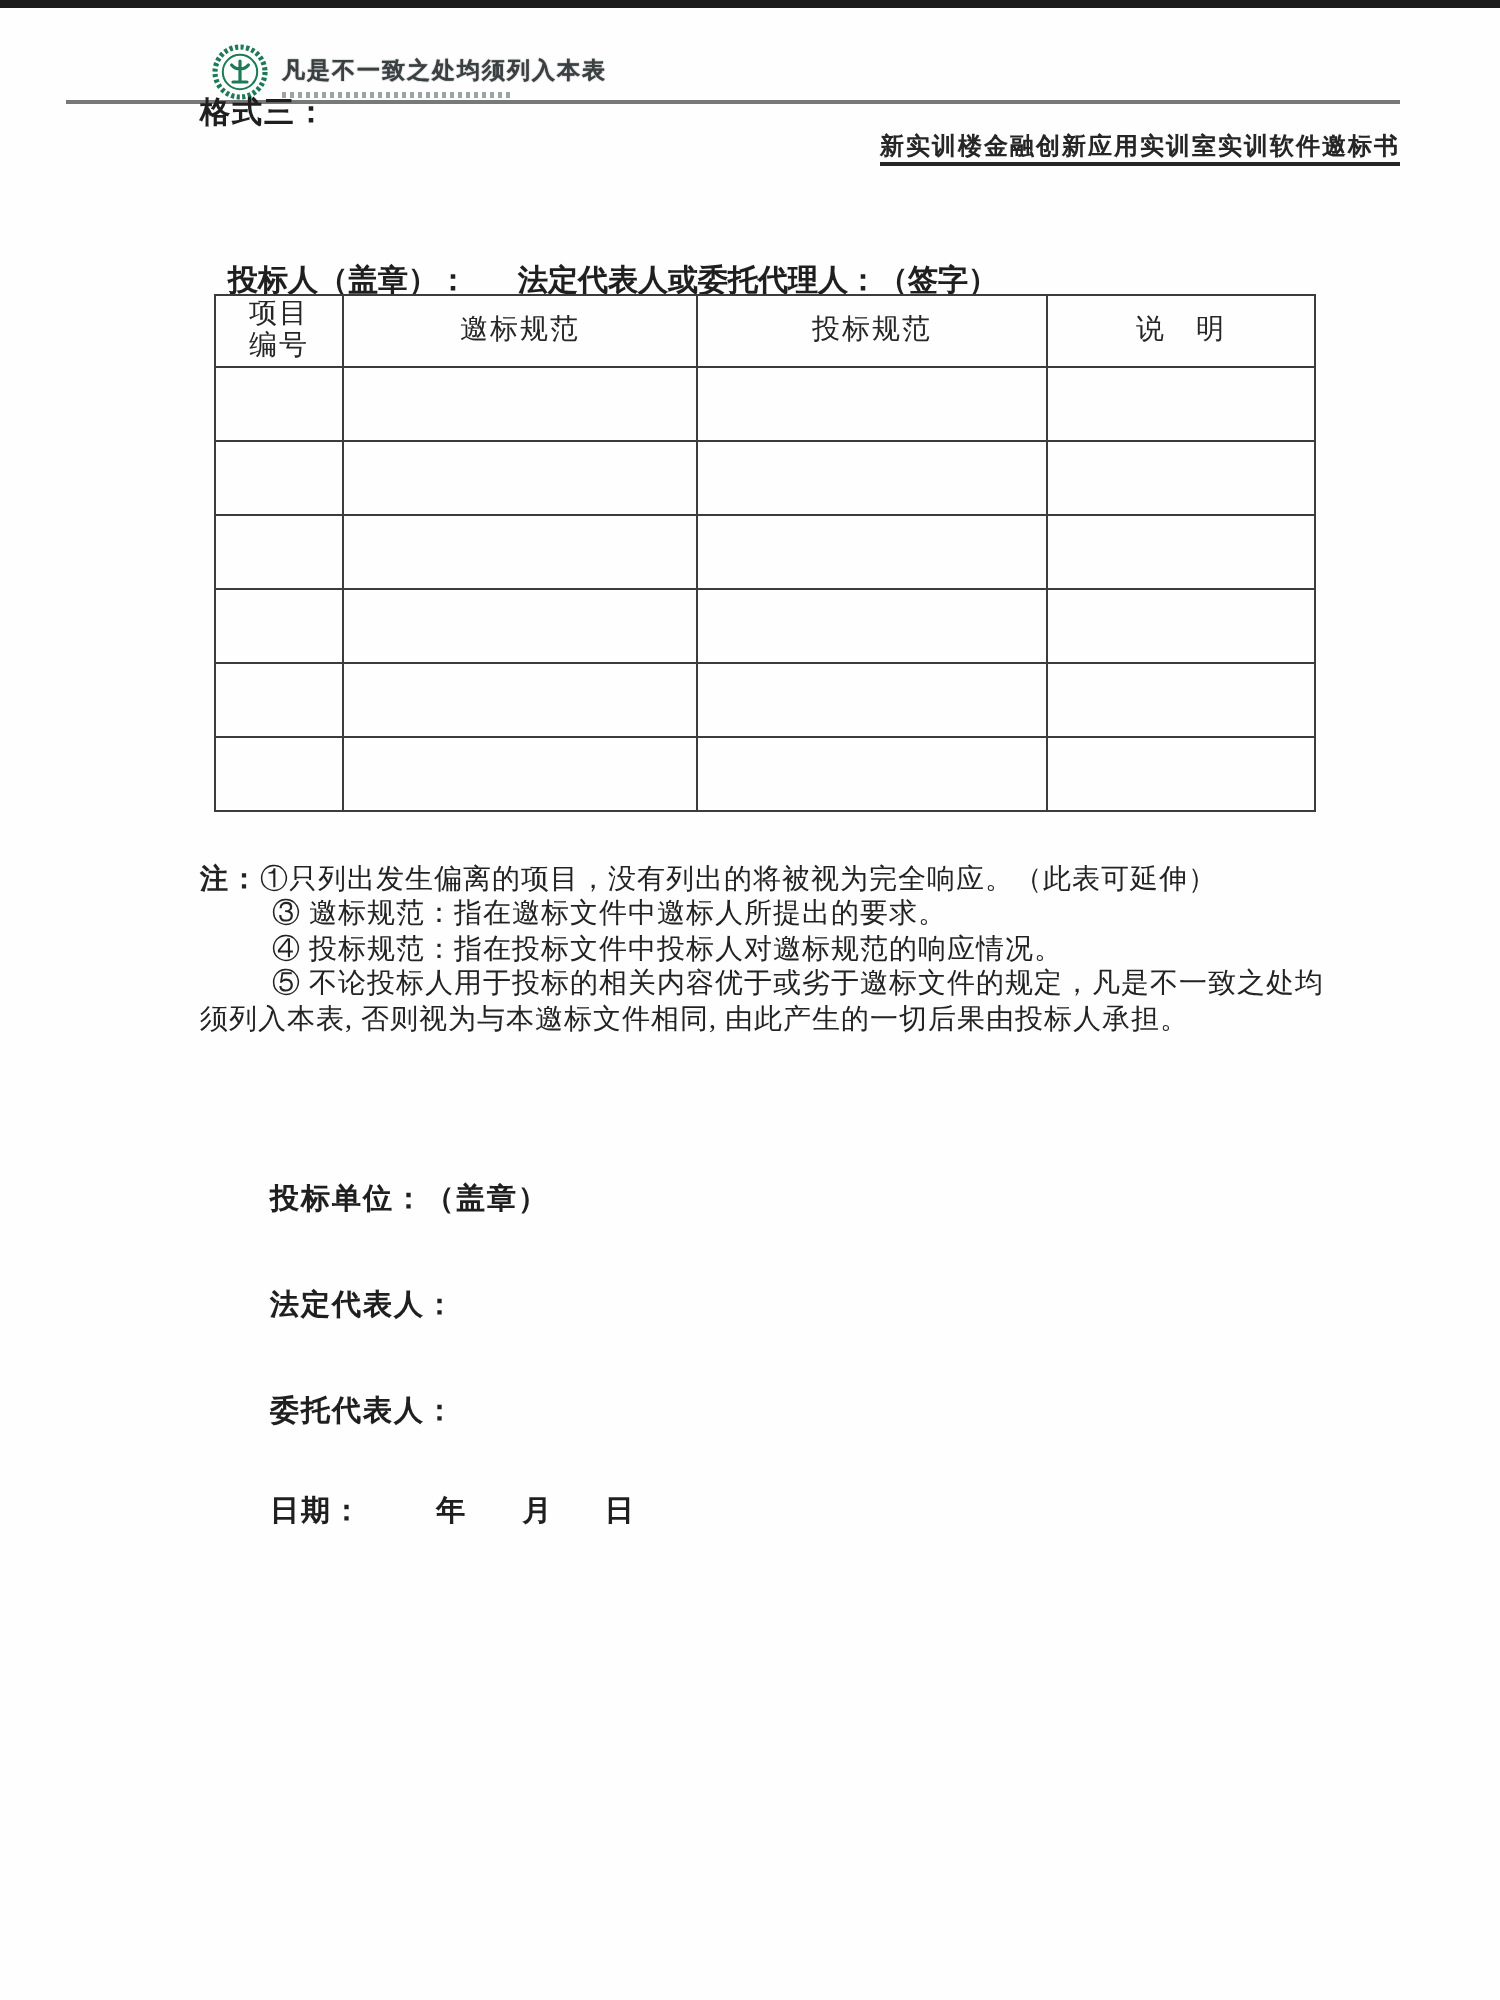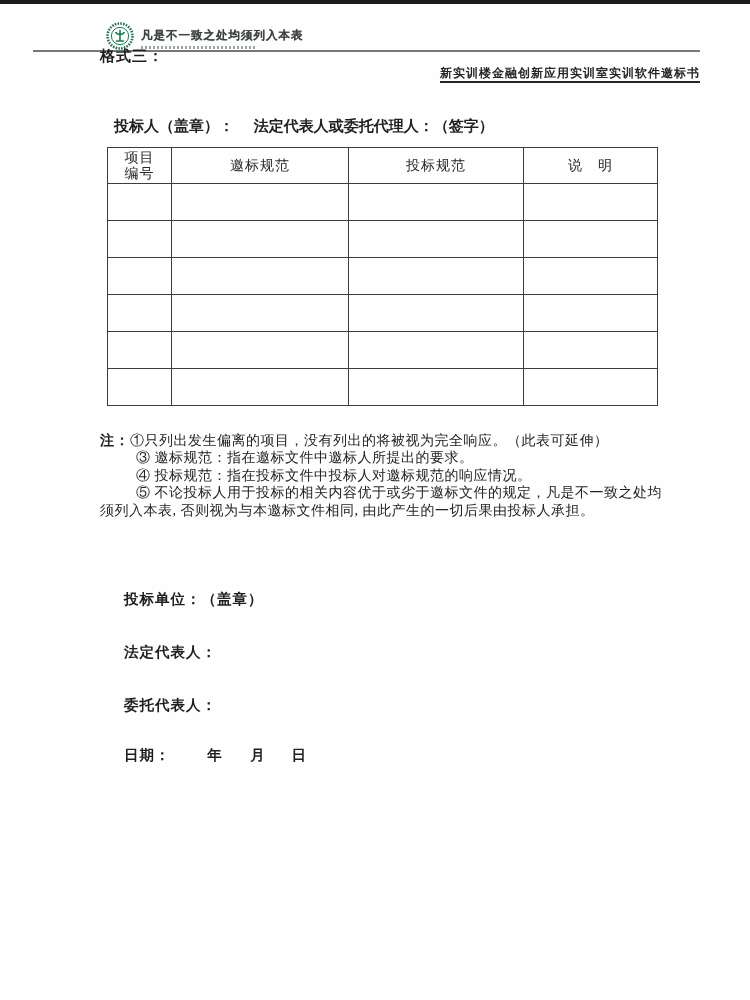--- a/index.html
+++ b/index.html
@@ -36,21 +36,21 @@
   }
   .header-rule { position: absolute; left: 33px; top: 50px; width: 667px; border-top: 2px solid #787878; }
 
   .format-label { position: absolute; left: 100px; top: 47px; font-size: 15px; font-weight: bold; letter-spacing: 1px; }
 
   .doc-title {
     position: absolute; left: 33px; top: 93px; width: 624px;
     text-align: center; font-size: 18px; font-weight: bold; letter-spacing: 1.5px;
   }
 
-  .signer-line { position: absolute; left: 114px; top: 117px; font-size: 15px; font-weight: bold; white-space: nowrap; }
+  .signer-line { position: absolute; left: 114px; top: 131px; font-size: 15px; font-weight: bold; white-space: nowrap; font-family: Liberation Mono, monospace; }
   .signer-line .right-part { margin-left: 16px; }
 
   
   .dev-table {
     position: absolute; left: 107px; top: 147px;
     border-collapse: collapse; table-layout: fixed;
   }
   .dev-table th, .dev-table td {
     border: 1px solid #3c3c3c;
     font-size: 14px; font-weight: normal; color: #262626;
@@ -64,21 +64,21 @@
   
   .notes {
     position: absolute; left: 100px; top: 432px; width: 570px;
     font-size: 14px; line-height: 17.4px; letter-spacing: 0.5px; color: #232323;
   }
   .note-line { text-indent: 36px; }
   .note-line.first { text-indent: 0; }
   .note-label { font-weight: bold; letter-spacing: 1px; }
 
   
-  .sig-row { position: absolute; left: 124px; font-size: 14.5px; font-weight: bold; letter-spacing: 1px; white-space: nowrap; }
+  .sig-row { position: absolute; left: 135px; font-size: 14.5px; font-weight: bold; letter-spacing: 1px; white-space: nowrap; }
   .sig-unit { top: 590px; }
   .sig-legal { top: 643px; text-align: right; }
   .sig-entrust { top: 696px; text-align: center; }
   .sig-date { top: 746px; }
   .sig-date .y { margin-left: 32px; }
   .sig-date .m { margin-left: 23px; }
   .sig-date .d { margin-left: 21px; }
 </style>
 </head>
 <body>

